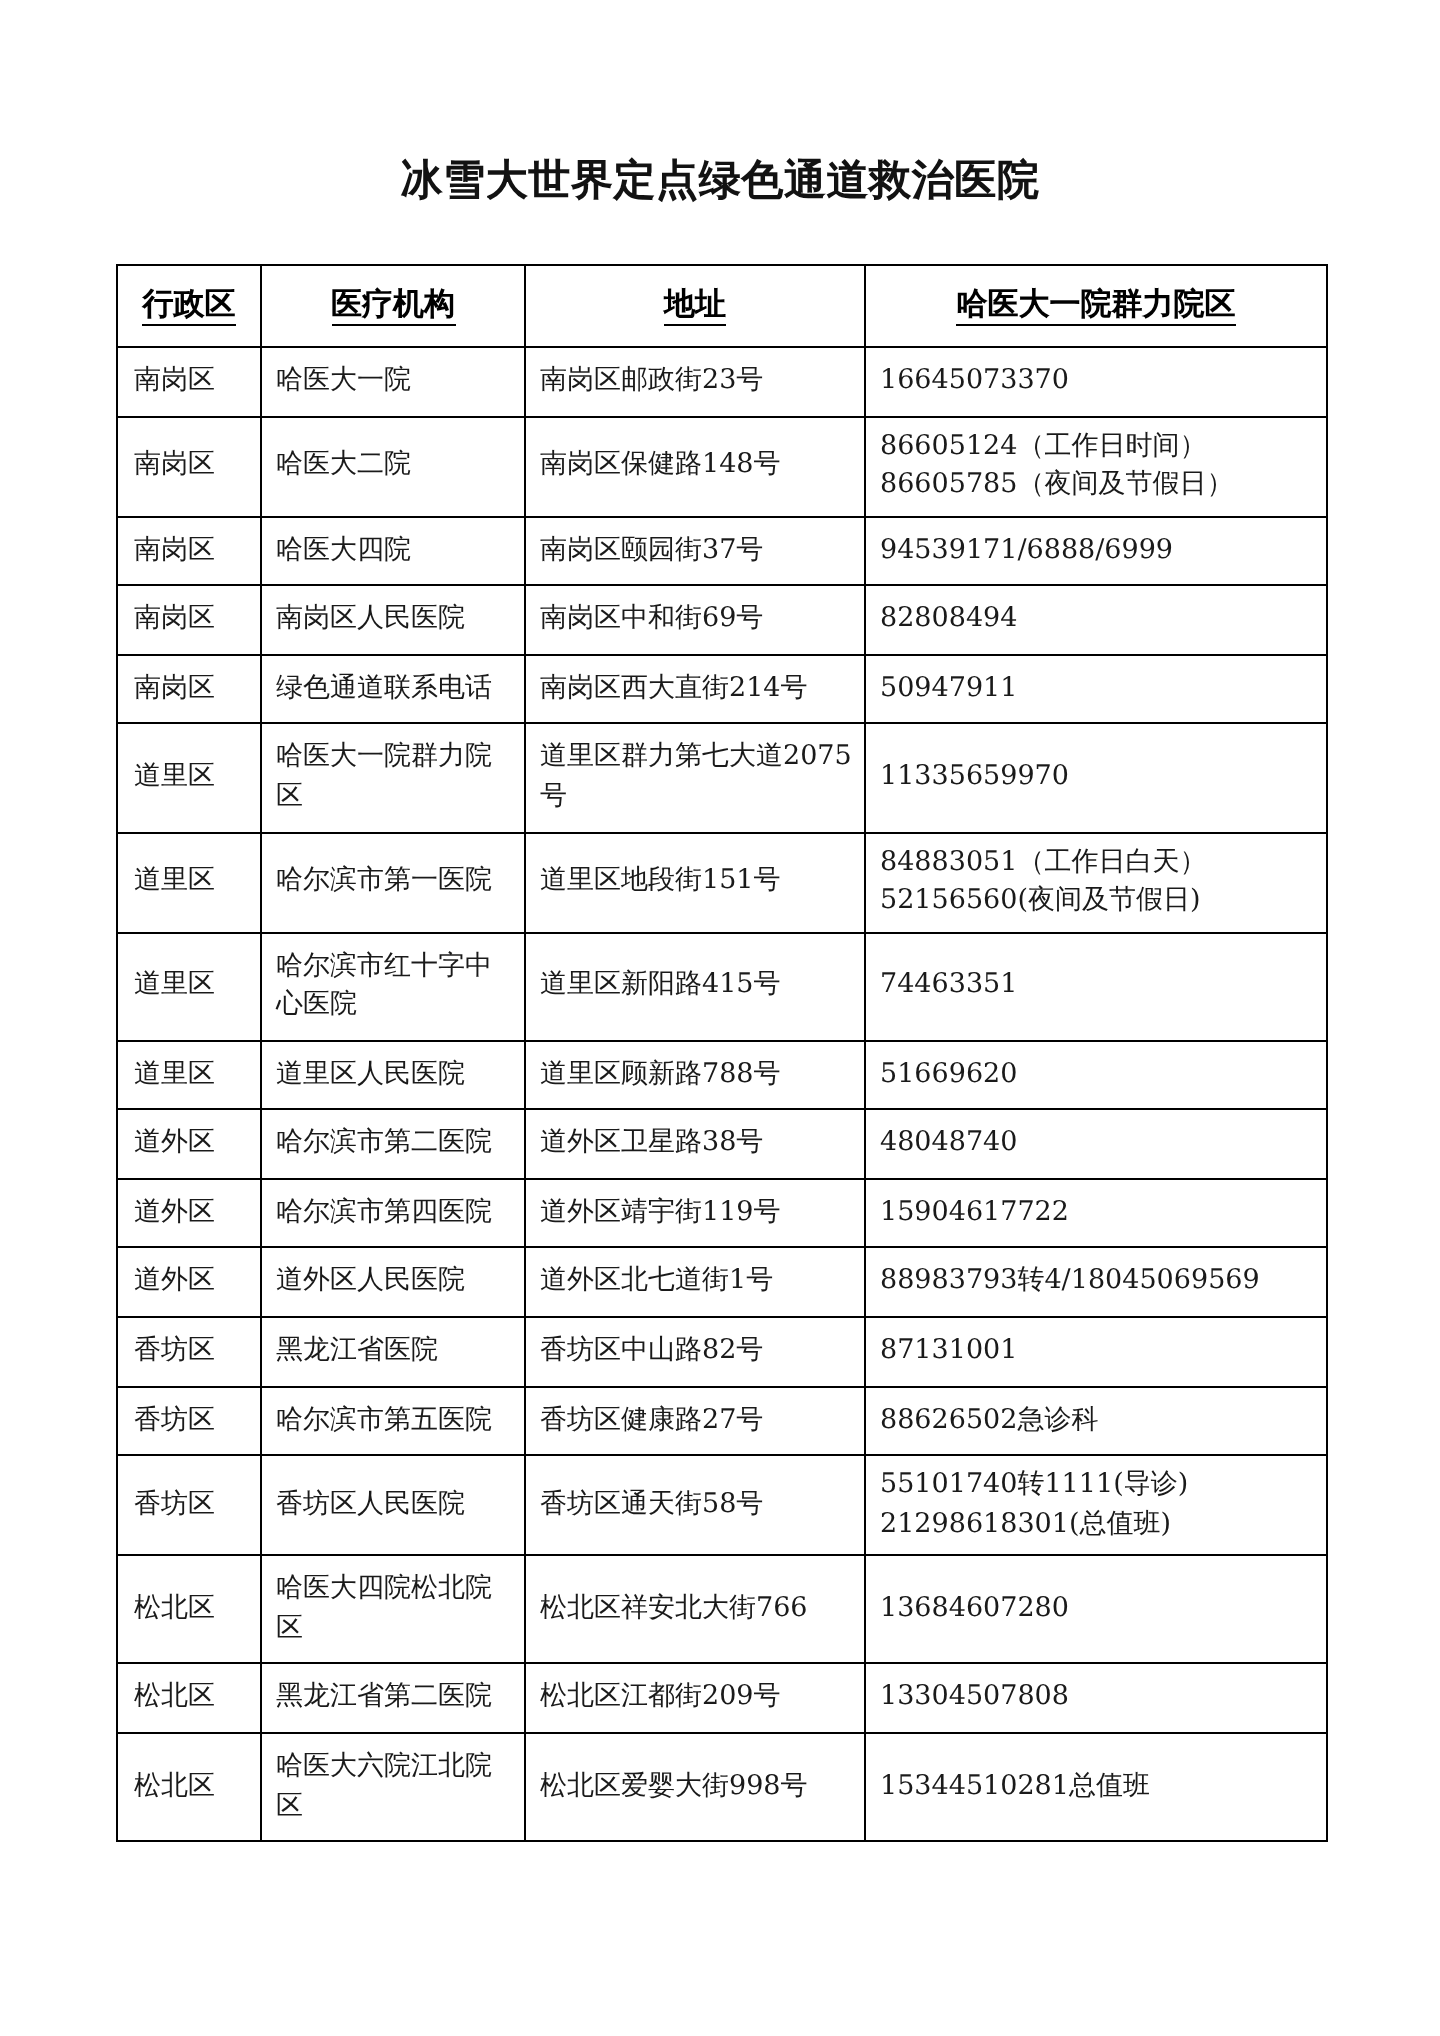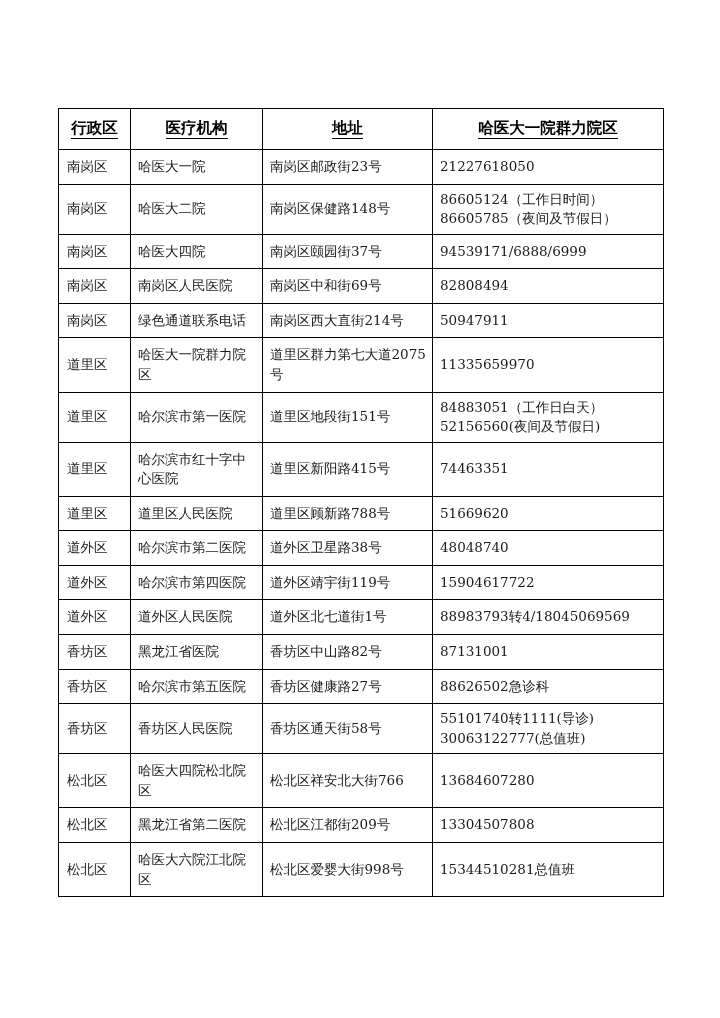--- a/index.html
+++ b/index.html
@@ -27,21 +27,21 @@
     text-align: center;
     font-size: 21px;
     font-weight: bold;
     color: #121212;
     letter-spacing: 0.3px;
     font-family: "DejaVu Sans", "Liberation Sans", sans-serif;
   }
   .table-wrap {
     position: absolute;
     left: 58px;
-    top: 108px;
+    top: 132px;
     width: 605px;
   }
   table.hospital-table {
     border-collapse: collapse;
     table-layout: fixed;
     width: 605px;
     background: #ffffff;
   }
   table.hospital-table th,
   table.hospital-table td {
@@ -81,20 +81,21 @@
   .col-phone    { width: 231px; }
   td.district-cell .cell-pad { padding-left: 8px; }
   .phone-line { white-space: nowrap; display: block; }
   .multiline .cell-pad { padding-top: 5px; padding-bottom: 5px; }
 </style>
 </head>
 <body>
 
 <div class="page">
 
+  <div class="doc-title">冰雪大世界定点绿色通道救治医院</div>
 
   <div class="table-wrap">
     <table class="hospital-table">
       <colgroup>
         <col class="col-district">
         <col class="col-org">
         <col class="col-addr">
         <col class="col-phone">
       </colgroup>
       <thead>
@@ -119,21 +120,21 @@
               <div class="cell-pad">南岗区</div>
             </td>
             <td>
               <div class="cell-pad">哈医大一院</div>
             </td>
             <td>
               <div class="cell-pad">南岗区邮政街23号</div>
             </td>
             <td>
               <div class="cell-pad">
-                <span class="phone-line">21227618050</span>
+                <span class="phone-line">16645073370</span>
               </div>
             </td>
           </tr>
           <tr class="multiline">
             <td class="district-cell">
               <div class="cell-pad">南岗区</div>
             </td>
             <td>
               <div class="cell-pad">哈医大二院</div>
             </td>
@@ -346,21 +347,21 @@
             </td>
             <td>
               <div class="cell-pad">香坊区人民医院</div>
             </td>
             <td>
               <div class="cell-pad">香坊区通天街58号</div>
             </td>
             <td>
               <div class="cell-pad">
                 <span class="phone-line">55101740转1111(导诊)</span>
-                <span class="phone-line">30063122777(总值班)</span>
+                <span class="phone-line">21298618301(总值班)</span>
               </div>
             </td>
           </tr>
           <tr>
             <td class="district-cell">
               <div class="cell-pad">松北区</div>
             </td>
             <td>
               <div class="cell-pad">哈医大四院松北院区</div>
             </td>

